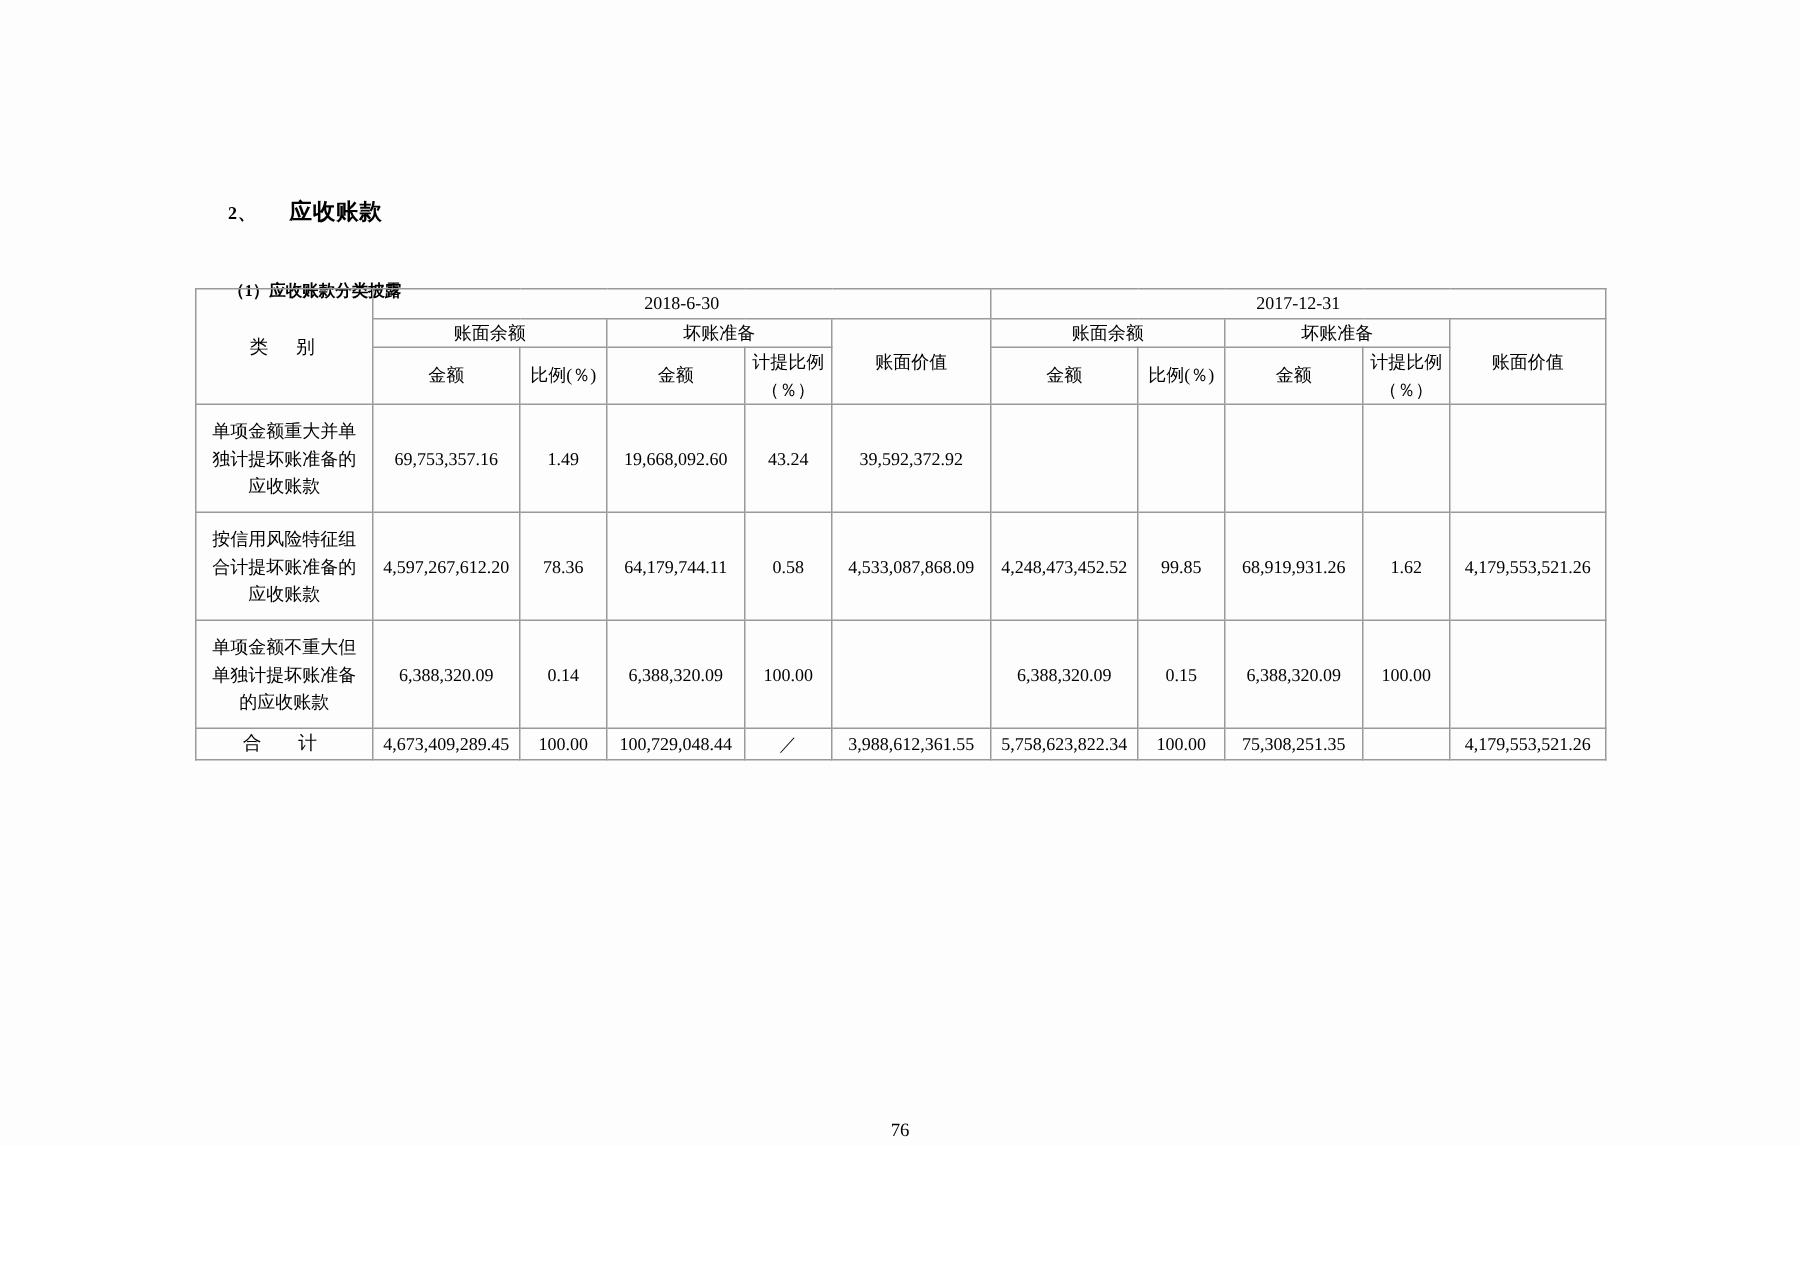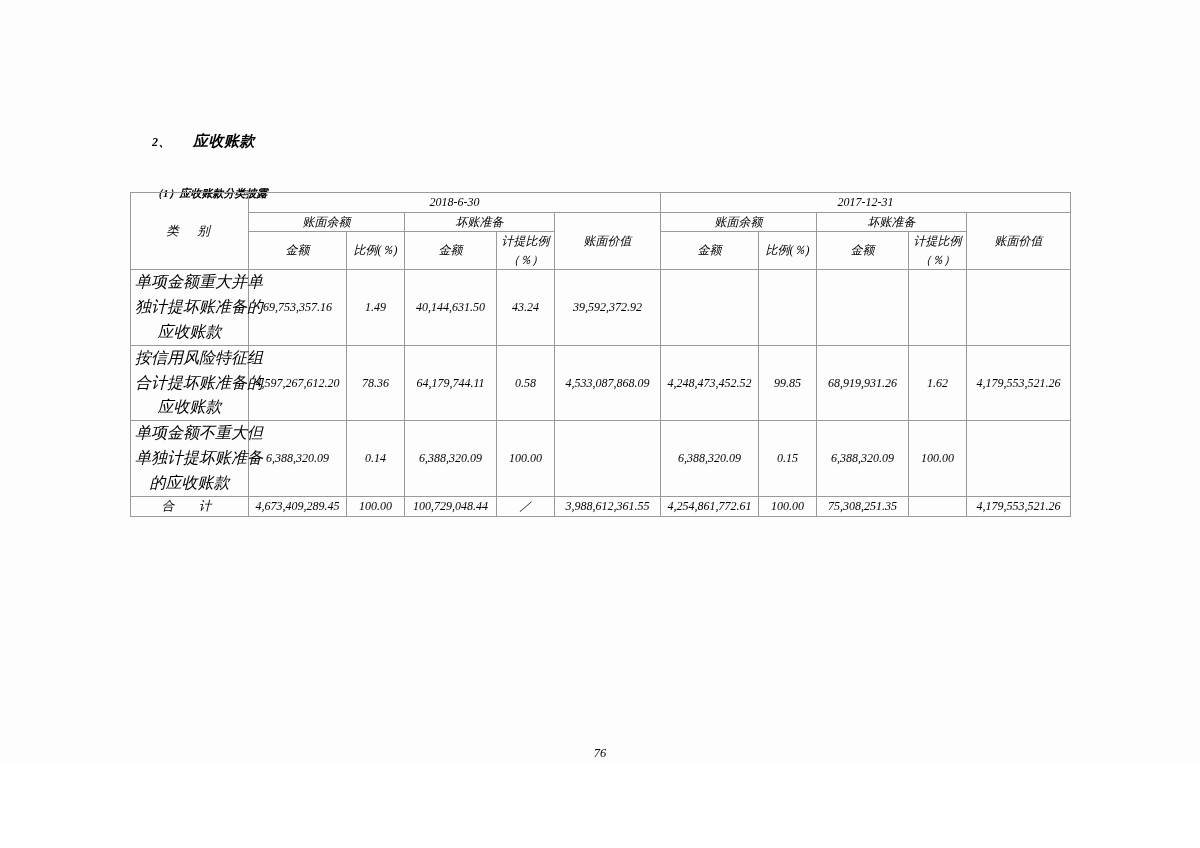--- a/index.html
+++ b/index.html
@@ -14,21 +14,20 @@
     color: #000000;
     position: relative;
     overflow: hidden;
   }
   .page {
     position: absolute;
     left: 0; top: 0;
     width: 1200px;
     height: 764px;
     background: #fdfdfd;
-    font-style: italic;
   }
   .heading-1 {
     position: absolute;
     left: 152px;
     top: 132px;
     font-size: 15px;
     font-weight: bold;
     letter-spacing: 0.5px;
   }
   .heading-1 .num { margin-right: 22px; }
@@ -63,21 +62,21 @@
   .hdr-sub { font-size: 12px; padding: 5px 0; }
   .cat-head {
     font-size: 12.5px;
     letter-spacing: 3px;
     margin-top: 25px;
   }
   .rowlabel {
     text-align: left;
     padding-left: 6px;
     padding-right: 4px;
-    font-size: 16px;
+    font-size: 12px;
     line-height: 1.75;
   }
   .rowlabel div { white-space: nowrap; }
   .num {
     text-align: center;
     font-size: 12px;
     font-family: "Liberation Serif", serif;
   }
   .total-label {
     text-align: center;
@@ -145,21 +144,21 @@
       </tr>
 
       <tr class="tall">
         <td class="rowlabel">
           <div>单项金额重大并单</div>
           <div>独计提坏账准备的</div>
           <div>应收账款</div>
         </td>
         <td class="num">69,753,357.16</td>
         <td class="num">1.49</td>
-        <td class="num">40,144,631.50</td>
+        <td class="num">19,668,092.60</td>
         <td class="num">43.24</td>
         <td class="num">39,592,372.92</td>
         <td class="num"></td>
         <td class="num"></td>
         <td class="num"></td>
         <td class="num"></td>
         <td class="num"></td>
       </tr>
 
       <tr class="tall">
@@ -198,21 +197,21 @@
         <td class="num"></td>
       </tr>
 
       <tr class="botline">
         <td class="total-label">合　计</td>
         <td class="num">4,673,409,289.45</td>
         <td class="num">100.00</td>
         <td class="num">100,729,048.44</td>
         <td class="num">／</td>
         <td class="num">3,988,612,361.55</td>
-        <td class="num">4,254,861,772.61</td>
+        <td class="num">5,758,623,822.34</td>
         <td class="num">100.00</td>
         <td class="num">75,308,251.35</td>
         <td class="num"></td>
         <td class="num">4,179,553,521.26</td>
       </tr>
     </tbody>
   </table>
 
   <div class="pagenum">76</div>
 

